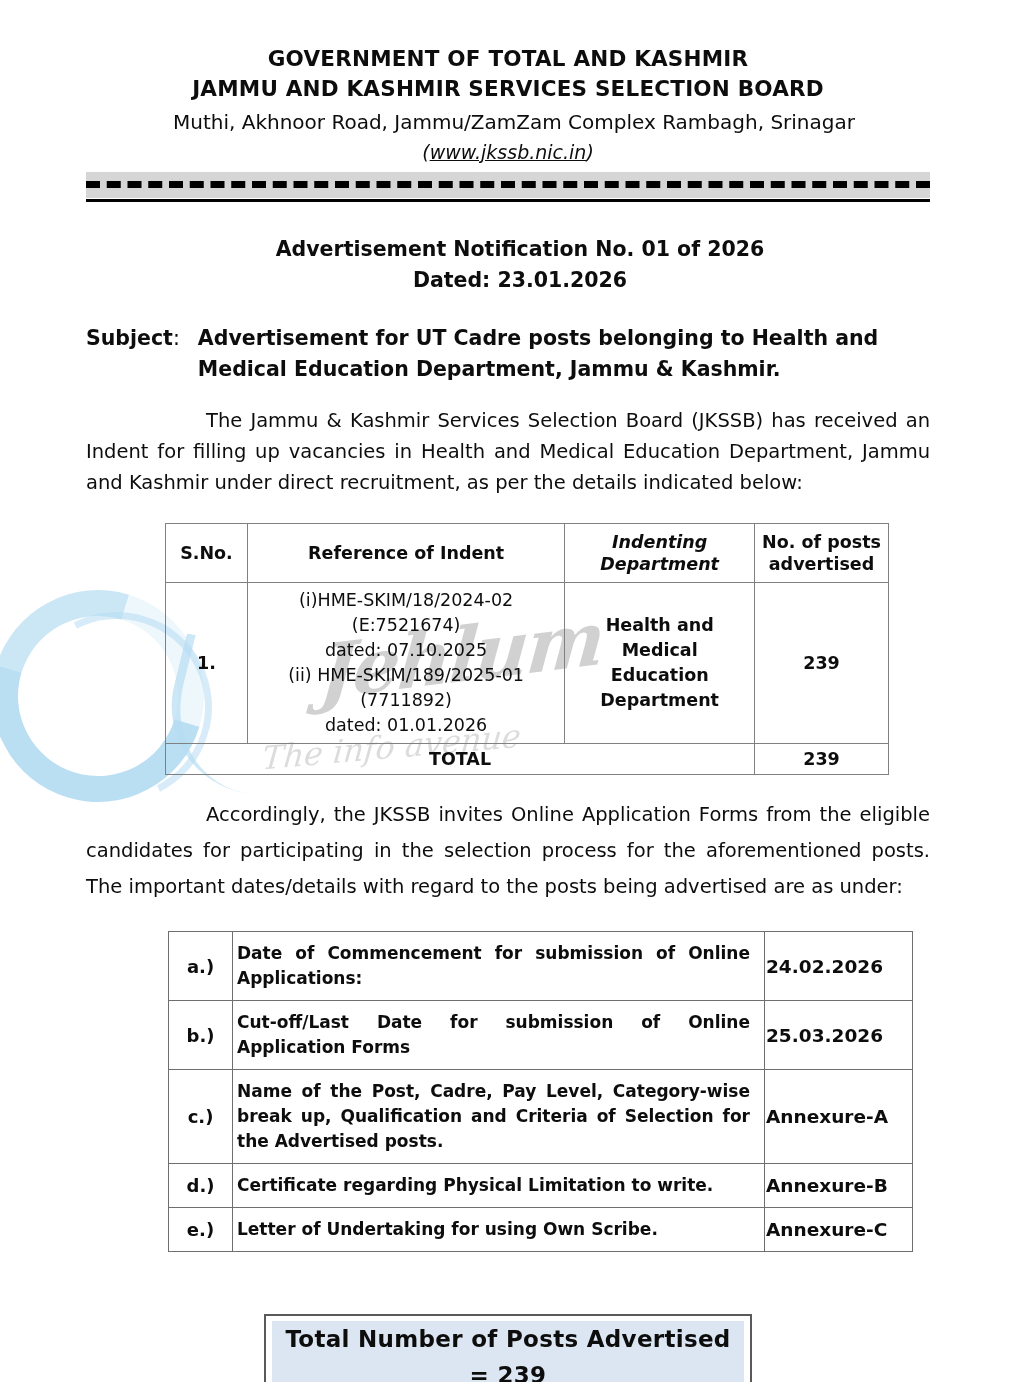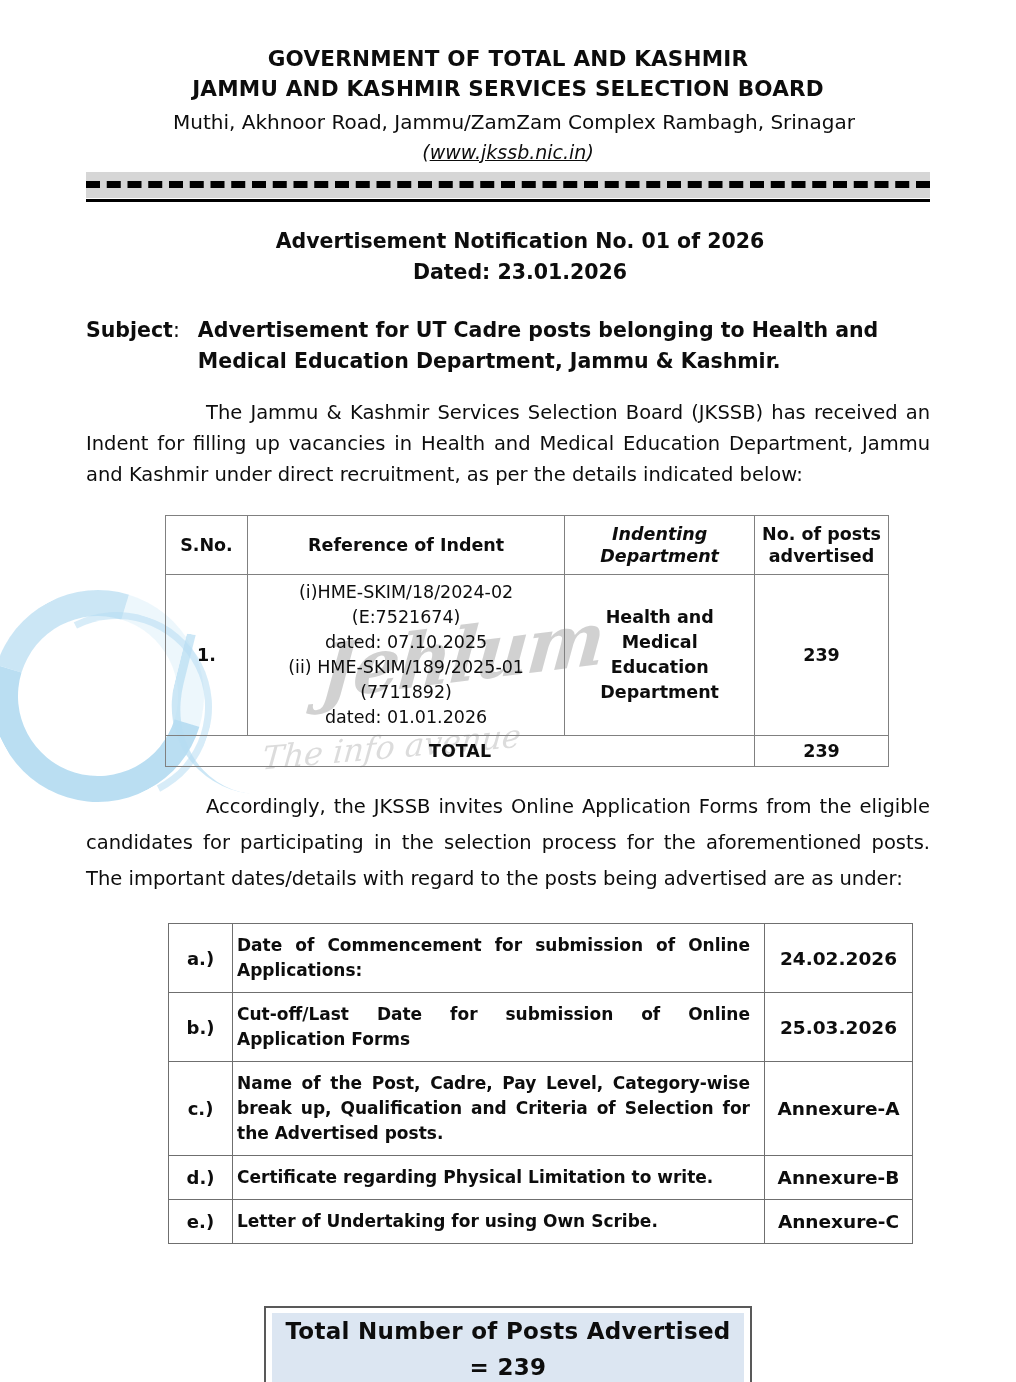--- a/index.html
+++ b/index.html
@@ -123,21 +123,21 @@
     height: 3px;
     background: #000;
     margin-top: 1px;
   }
 
   .notif {
     text-align: center;
     font-weight: 700;
     font-size: 20.5px;
     line-height: 31px;
-    margin-top: 24px;
+    margin-top: 32px;
     padding-left: 24px;
   }
 
   .subject {
     margin: 27px 0 0 0;
     padding: 0 84px 0 86px;
     font-size: 20.5px;
     line-height: 31px;
   }
   .subject-row { display: flex; align-items: flex-start; }
@@ -205,21 +205,20 @@
   }
   .d-col {
     padding: 9px 14px 9px 4px;
     font-weight: 700;
     line-height: 25px;
     text-align: justify;
     text-align-last: left;
   }
   .v-col {
     width: 148px;
-    text-align: center;
     font-weight: 700;
     font-size: 18.5px;
     margin-top: 28px;
   }
 
   
   .totalbox-wrap {
     display: flex;
     justify-content: center;
     margin-top: 62px;

